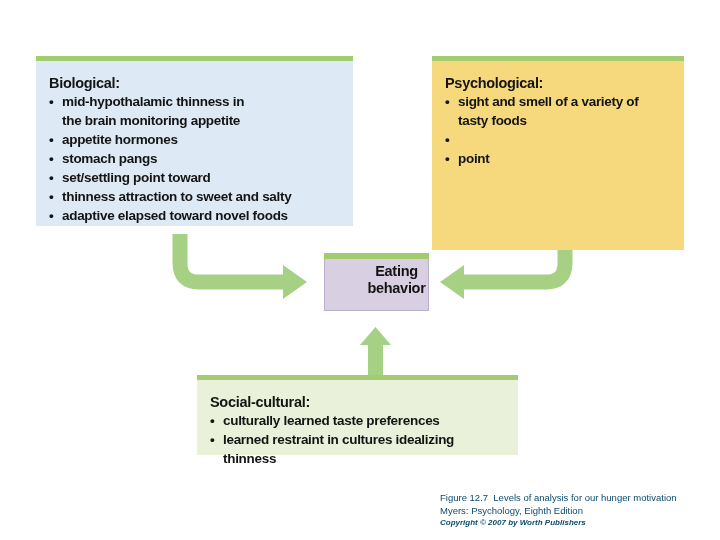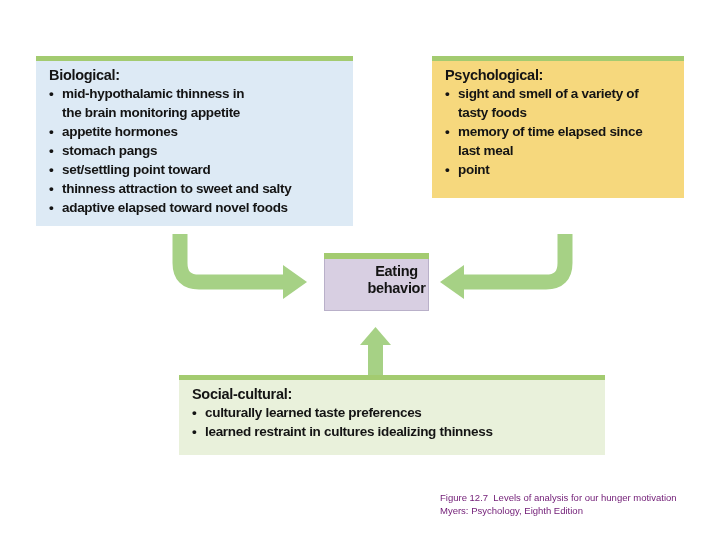--- a/index.html
+++ b/index.html
@@ -2,51 +2,51 @@
 <html style="--bar-green: #a3cb70; --arrow-green: #a6d185; --biological-fill: #ddeaf5; --psychological-fill: #f6d87d; --social-fill: #e9f1db; --eating-fill: #d8cfe2;"><head>
 <meta charset="utf-8">
 <style>
   html,body { margin:0; padding:0; background:#fff; }
   .canvas {
     position:relative; width:720px; height:540px; background:#ffffff;
     font-family:"Liberation Sans", sans-serif; overflow:hidden;
   }
   .box { position:absolute; box-sizing:border-box; }
   .accent-bar { width:100%; height:5px; background:var(--bar-green,#a3cb70); }
-  .box-body { padding:6px 8px 0 13px; color:#141414; }
+  .box-body { padding:14px 8px 0 13px; color:#141414; }
   .box-heading {
     margin:0 0 1px 0; font-size:14.5px; font-weight:bold; letter-spacing:-0.3px;
   }
   ul.bullets { list-style:none; margin:0; padding:0; }
   ul.bullets li {
     display:flex; font-weight:bold; font-size:13.5px; line-height:19px;
     letter-spacing:-0.3px;
   }
   ul.bullets .marker { flex:none; width:13px; }
   ul.bullets .txt { white-space:pre-line; }
 
   .box-biological   { left:36px;  top:56px;  width:317px; height:170px; background:var(--biological-fill,#ddeaf5); }
-  .box-psychological{ left:432px; top:56px;  width:252px; height:142px; background:var(--psychological-fill,#f6d87d); }
-  .box-social       { left:179px; top:375px; width:426px; height:80px;  background:var(--social-fill,#e9f1db); }
+  .box-psychological{ left:432px; top:56px;  width:252px; height:194px; background:var(--psychological-fill,#f6d87d); }
+  .box-social       { left:197px; top:375px; width:321px; height:80px;  background:var(--social-fill,#e9f1db); }
   .box-eating       {
     left:324px; top:254px; width:105px; height:57px;
     background:var(--eating-fill,#d8cfe2);
     border:1px solid #b9b0c9; border-top:none;
   }
   .box-eating .accent-bar { height:6px; margin:-1px; width:calc(100% + 2px); }
   .eating-label {
     text-align:center; font-weight:bold; font-size:14.5px; line-height:17px;
     letter-spacing:-0.3px; color:#141414; padding-top:5px;margin-left:40px;
   }
 
   svg.arrows { position:absolute; left:0; top:0; pointer-events:none; }
   .arrow-stroke { stroke:var(--arrow-green,#a6d185); fill:none; }
   .arrow-fill   { fill:var(--arrow-green,#a6d185); }
 
-  .caption { position:absolute; left:440px; top:492px; width:270px; color:#701a75; }
+  .caption { position:absolute; left:440px; top:492px; width:270px; color:#0c4a6e; }
   .caption-line { font-size:9.5px; line-height:12.5px; white-space:pre-wrap; }
   .caption-copyright {
     font-size:8px; line-height:11px; font-weight:bold; font-style:italic; white-space:pre-wrap;
   }
 </style>
 </head>
 <body>
 
 <div class="canvas">
 
@@ -104,22 +104,20 @@
     <div class="box-body">
       <h2 class="box-heading">Psychological:</h2>
       <ul class="bullets">
           <li>
             <span class="marker">•</span>
             <span class="txt">sight and smell of a variety of
 tasty foods</span>
           </li>
           <li>
             <span class="marker">•</span>
-            <span class="txt">memory of time elapsed since
-last meal</span>
           </li>
           <li>
             <span class="marker">•</span>
             <span class="txt">point</span>
           </li>
         </ul>
     </div>
   </section>
 
   <section class="box box-eating">
@@ -140,15 +138,16 @@
             <span class="marker">•</span>
             <span class="txt">learned restraint in cultures idealizing thinness</span>
           </li>
         </ul>
     </div>
   </section>
 
   <div class="caption">
     <div class="caption-line">Figure 12.7  Levels of analysis for our hunger motivation</div>
     <div class="caption-line">Myers: Psychology, Eighth Edition</div>
+    <div class="caption-copyright">Copyright © 2007 by Worth Publishers</div>
   </div>
 
 </div>
 
 </body></html>

